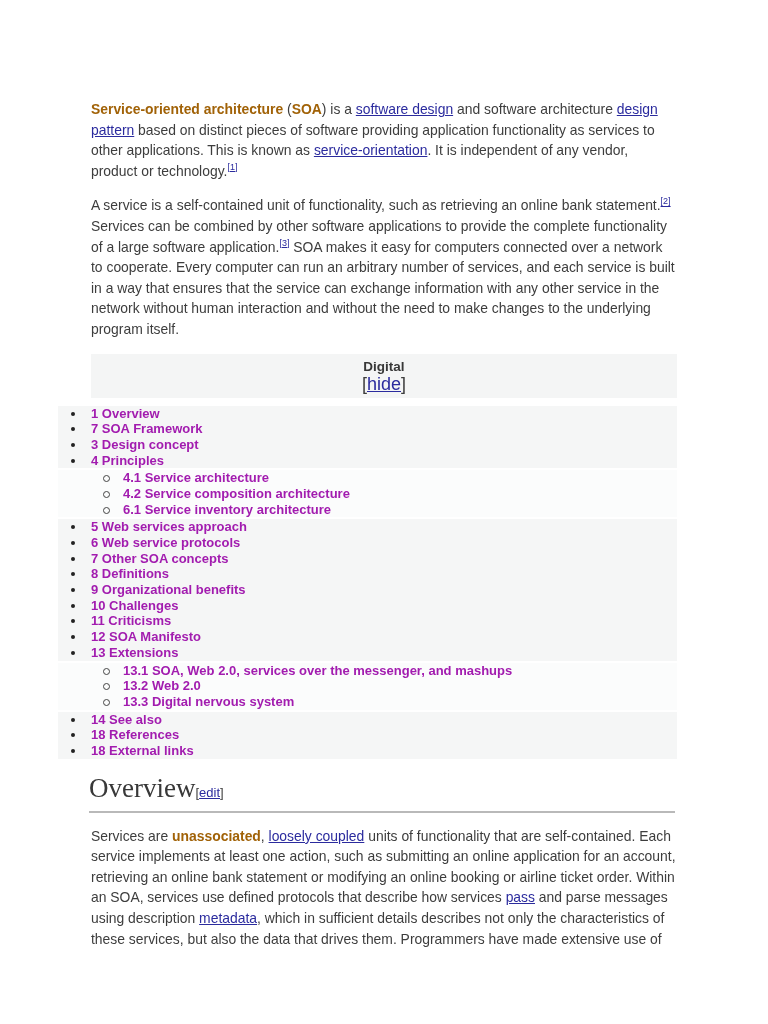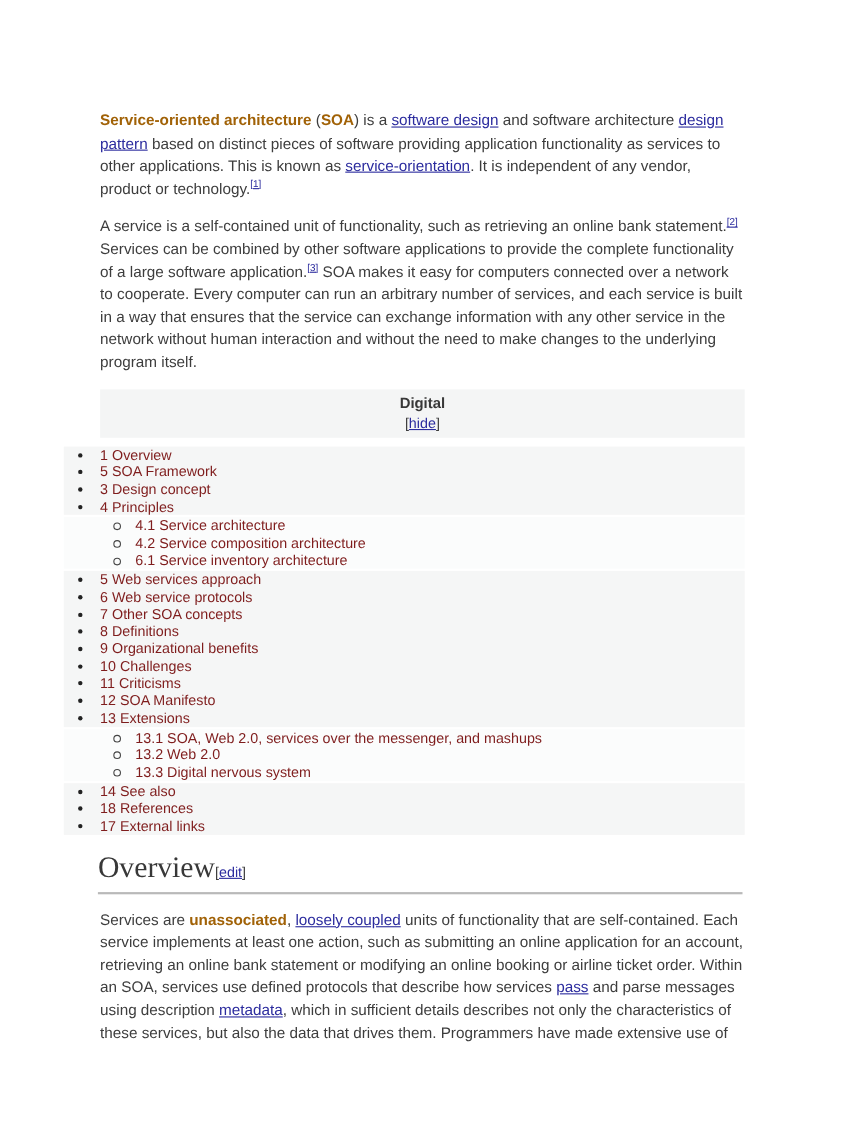--- a/index.html
+++ b/index.html
@@ -19,30 +19,30 @@
   sup.ref{
     font-size:9px;line-height:0;vertical-align:super;
     color:#2b2b9e;text-decoration:underline;cursor:pointer;
   }
   
   .contents-box{
     width:586px;margin:7px 0 8px 91px;background:#f4f5f5;
     text-align:center;padding:4px 0 5px 0;
   }
   .contents-title{font-size:13.5px;font-weight:bold;line-height:18px;color:#383838;}
-  .contents-hide{font-size:13px;line-height:17px;color:#3d3d3d;}
+  .contents-hide{font-size:18px;line-height:17px;color:#3d3d3d;}
   .contents-hide .tlink{text-decoration:underline;}
   
   .toc{margin-left:58px;width:619px;font-size:13px;}
   .toc-group{background:#f5f6f6;margin-bottom:2px;}
   .toc-group.sub{background:#fbfcfc;}
   .toc-item{position:relative;line-height:15.7px;height:15.7px;white-space:nowrap;overflow:hidden;}
   .toc-item.lvl1{padding-left:33px;}
   .toc-item.lvl2{padding-left:65px;}
-  .toc-item a{color:#7f1d1d;text-decoration:none;cursor:pointer;}
+  .toc-item a{color:#a21caf;text-decoration:none;cursor:pointer;font-weight:bold;}
   .dot{
     position:absolute;left:13px;top:6px;width:4px;height:4px;
     border-radius:50%;background:#222;
   }
   .circ{
     position:absolute;left:45px;top:5px;width:5px;height:5px;
     border-radius:50%;border:1px solid #444;background:transparent;
   }
   
   .sect-heading{
@@ -67,21 +67,21 @@
   <p class="para"><span>A service is a self-contained unit of functionality, such as retrieving an online bank statement.</span><sup class="ref">[2]</sup><span> Services can be combined by other software applications to provide the complete functionality of a large software application.</span><sup class="ref">[3]</sup><span> SOA makes it easy for computers connected over a network to cooperate. Every computer can run an arbitrary number of services, and each service is built in a way that ensures that the service can exchange information with any other service in the network without human interaction and without the need to make changes to the underlying program itself.</span></p>
 
   <div class="contents-box">
     <div class="contents-title">Digital</div>
     <div class="contents-hide"><span>[</span><a class="tlink">hide</a><span>]</span></div>
   </div>
 
   <div class="toc">
       <div class="toc-group">
         <div class="toc-item lvl1"><span class="dot"></span><a>1 Overview</a></div>
-        <div class="toc-item lvl1"><span class="dot"></span><a>5 SOA Framework</a></div>
+        <div class="toc-item lvl1"><span class="dot"></span><a>7 SOA Framework</a></div>
         <div class="toc-item lvl1"><span class="dot"></span><a>3 Design concept</a></div>
         <div class="toc-item lvl1"><span class="dot"></span><a>4 Principles</a></div>
       </div>
       <div class="toc-group sub">
         <div class="toc-item lvl2"><span class="circ"></span><a>4.1 Service architecture</a></div>
         <div class="toc-item lvl2"><span class="circ"></span><a>4.2 Service composition architecture</a></div>
         <div class="toc-item lvl2"><span class="circ"></span><a>6.1 Service inventory architecture</a></div>
       </div>
       <div class="toc-group">
         <div class="toc-item lvl1"><span class="dot"></span><a>5 Web services approach</a></div>
@@ -95,21 +95,21 @@
         <div class="toc-item lvl1"><span class="dot"></span><a>13 Extensions</a></div>
       </div>
       <div class="toc-group sub">
         <div class="toc-item lvl2"><span class="circ"></span><a>13.1 SOA, Web 2.0, services over the messenger, and mashups</a></div>
         <div class="toc-item lvl2"><span class="circ"></span><a>13.2 Web 2.0</a></div>
         <div class="toc-item lvl2"><span class="circ"></span><a>13.3 Digital nervous system</a></div>
       </div>
       <div class="toc-group">
         <div class="toc-item lvl1"><span class="dot"></span><a>14 See also</a></div>
         <div class="toc-item lvl1"><span class="dot"></span><a>18 References</a></div>
-        <div class="toc-item lvl1"><span class="dot"></span><a>17 External links</a></div>
+        <div class="toc-item lvl1"><span class="dot"></span><a>18 External links</a></div>
       </div>
     </div>
 
   <h2 class="sect-heading"><span>Overview</span><span class="edit-wrap"><span>[</span><a class="tlink">edit</a><span>]</span></span></h2>
 
   <p class="para last"><span>Services are </span><b>unassociated</b><span>, </span><a class="tlink">loosely coupled</a><span> units of functionality that are self-contained. Each service implements at least one action, such as submitting an online application for an account, retrieving an online bank statement or modifying an online booking or airline ticket order. Within an SOA, services use defined protocols that describe how services </span><a class="tlink">pass</a><span> and parse messages using description </span><a class="tlink">metadata</a><span>, which in sufficient details describes not only the characteristics of these services, but also the data that drives them. Programmers have made extensive use of</span></p>
 
 </div>
 
 </body></html>

